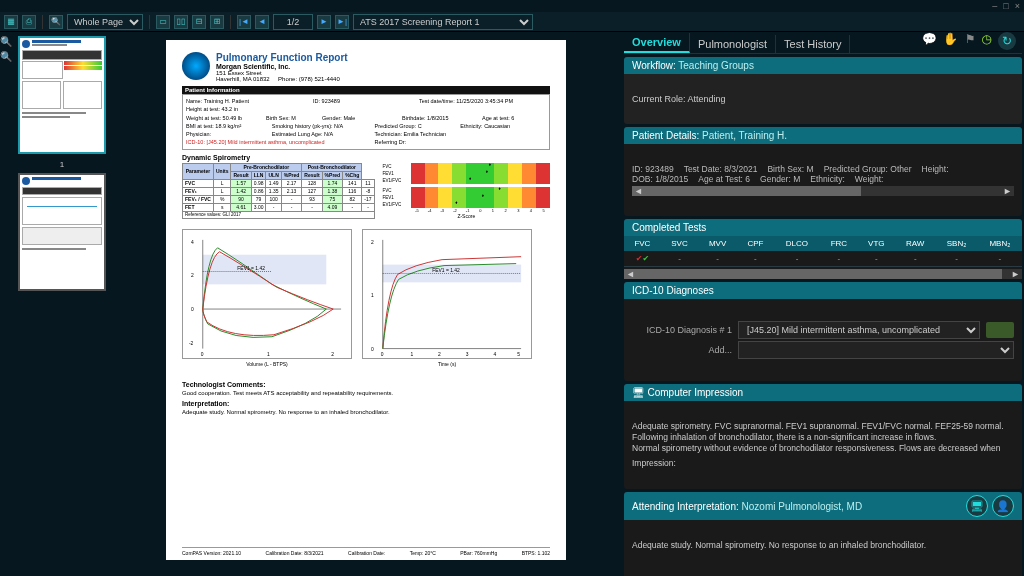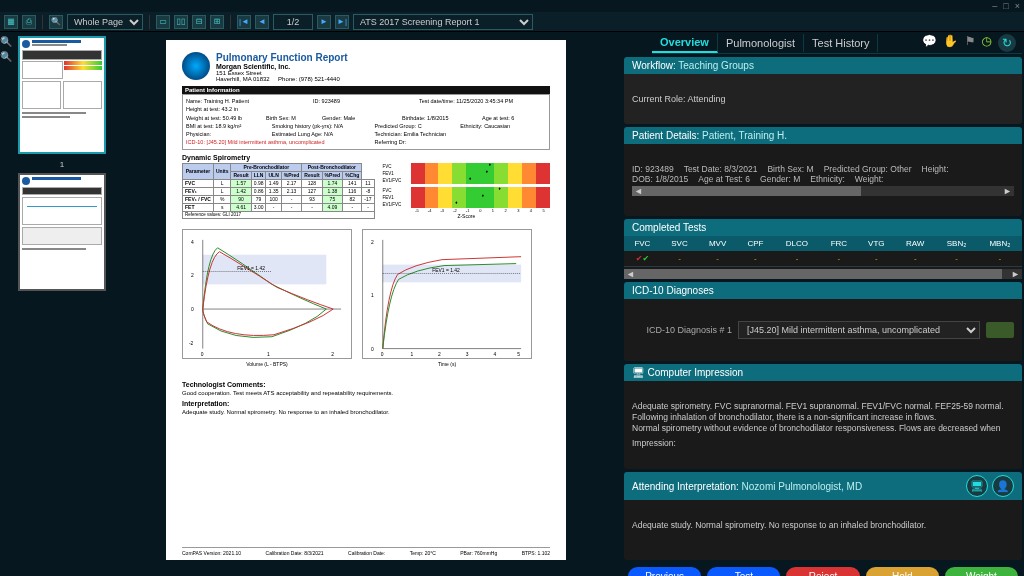--- a/index.html
+++ b/index.html
@@ -35,21 +35,21 @@
 table.res { border-collapse: collapse; font-size: 5px; }
 table.res th, table.res td { border: 1px solid #888; padding: 0px 2px; text-align: center; }
 table.res th { background: #bce; }
 .zscore-bar { display: flex; height: 7px; }
 .zscore-bar span { flex: 1; }
 .charts { display: flex; gap: 10px; margin-top: 10px; }
 .chart-box { width: 170px; height: 130px; border: 1px solid #999; position: relative; }
 .footer-row { position: absolute; bottom: 4px; left: 16px; right: 16px; font-size: 5px; display: flex; justify-content: space-between; border-top: 1px solid #999; padding-top: 2px; }
 
 .right-panel { flex: 1; background: #061720; display: flex; flex-direction: column; padding: 0 2px; gap: 3px; position: relative; }
-.tabs { display: flex; border-bottom: 1px solid #0a3a42; height: 22px; align-items: center; margin-left: 28px; }
+.tabs { display: flex; border-bottom: 1px solid #0a3a42; height: 22px; align-items: flex-end; }
 .tab { padding: 3px 8px; color: #ccc; font-size: 11px; cursor: pointer; border-right: 1px solid #0a3a42; }
 .tab.active { color: #2dd; font-weight: bold; border-bottom: 2px solid #2dd; }
 .tab-icons { margin-left: auto; display: flex; gap: 6px; padding: 3px 6px; }
 .tab-icons span { color: #2dd; font-size: 12px; }
 .circ-icon { width: 18px; height: 18px; border-radius: 50%; background: #1a3a42; display: flex; align-items: center; justify-content: center; }
 
 .section-hdr { background: #0d6d7d; color: #fff; padding: 3px 8px; font-size: 10px; border-radius: 3px 3px 0 0; }
 .section-hdr .sub { color: #bee; }
 .section-body { background: #1a1a1a; padding: 20px 8px; font-size: 9px; border-radius: 0 0 3px 3px; }
 .section-body.gray { background: #222; }
@@ -546,20 +546,24 @@
     </div>
 
     <div>
       <div class="section-hdr">ICD-10 Diagnoses</div>
       <div class="section-body">
         <div class="diag-row">
           <div class="diag-label">ICD-10 Diagnosis # 1</div>
           <select class="diag-select"><option>[J45.20] Mild intermittent asthma, uncomplicated</option></select>
           <div class="diag-btn"></div>
         </div>
+        <div class="diag-row">
+          <div class="diag-label">Add...</div>
+          <select class="diag-select"><option></option></select>
+        </div>
       </div>
     </div>
 
     <div>
       <div class="section-hdr"><span>🖥</span> <span>Computer Impression</span></div>
       <div class="section-body impression-text">
         <div>Adequate spirometry. FVC supranormal.  FEV1 supranormal.  FEV1/FVC normal.  FEF25-59 normal. Following inhalation of bronchodilator, there is a non-significant increase in flows.</div>
         <div>Normal spirometry without evidence of bronchodilator responsiveness.  Flows are decreased when</div>
         <div style="margin-top:4px">Impression:</div>
       </div>

